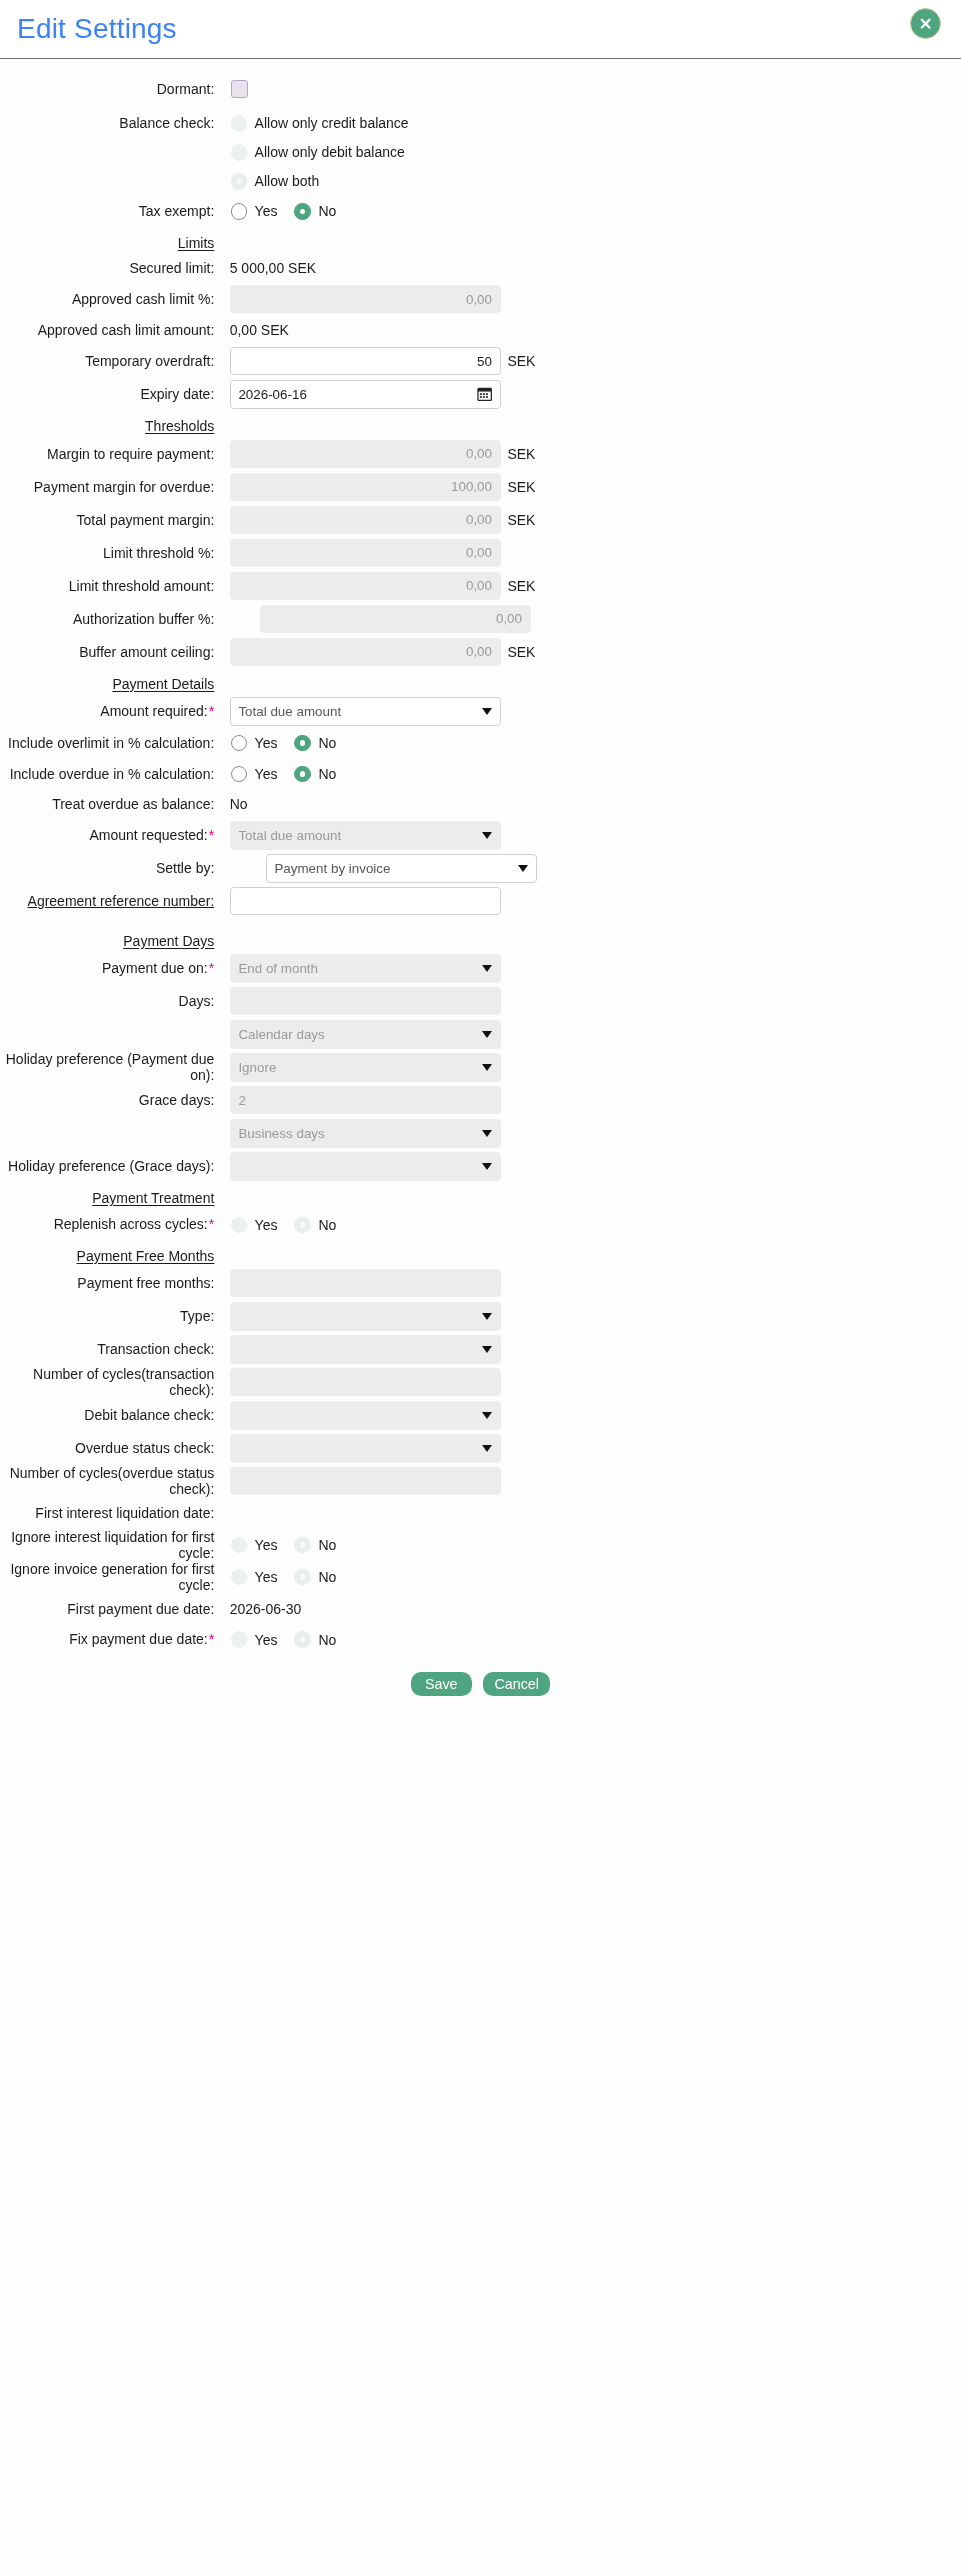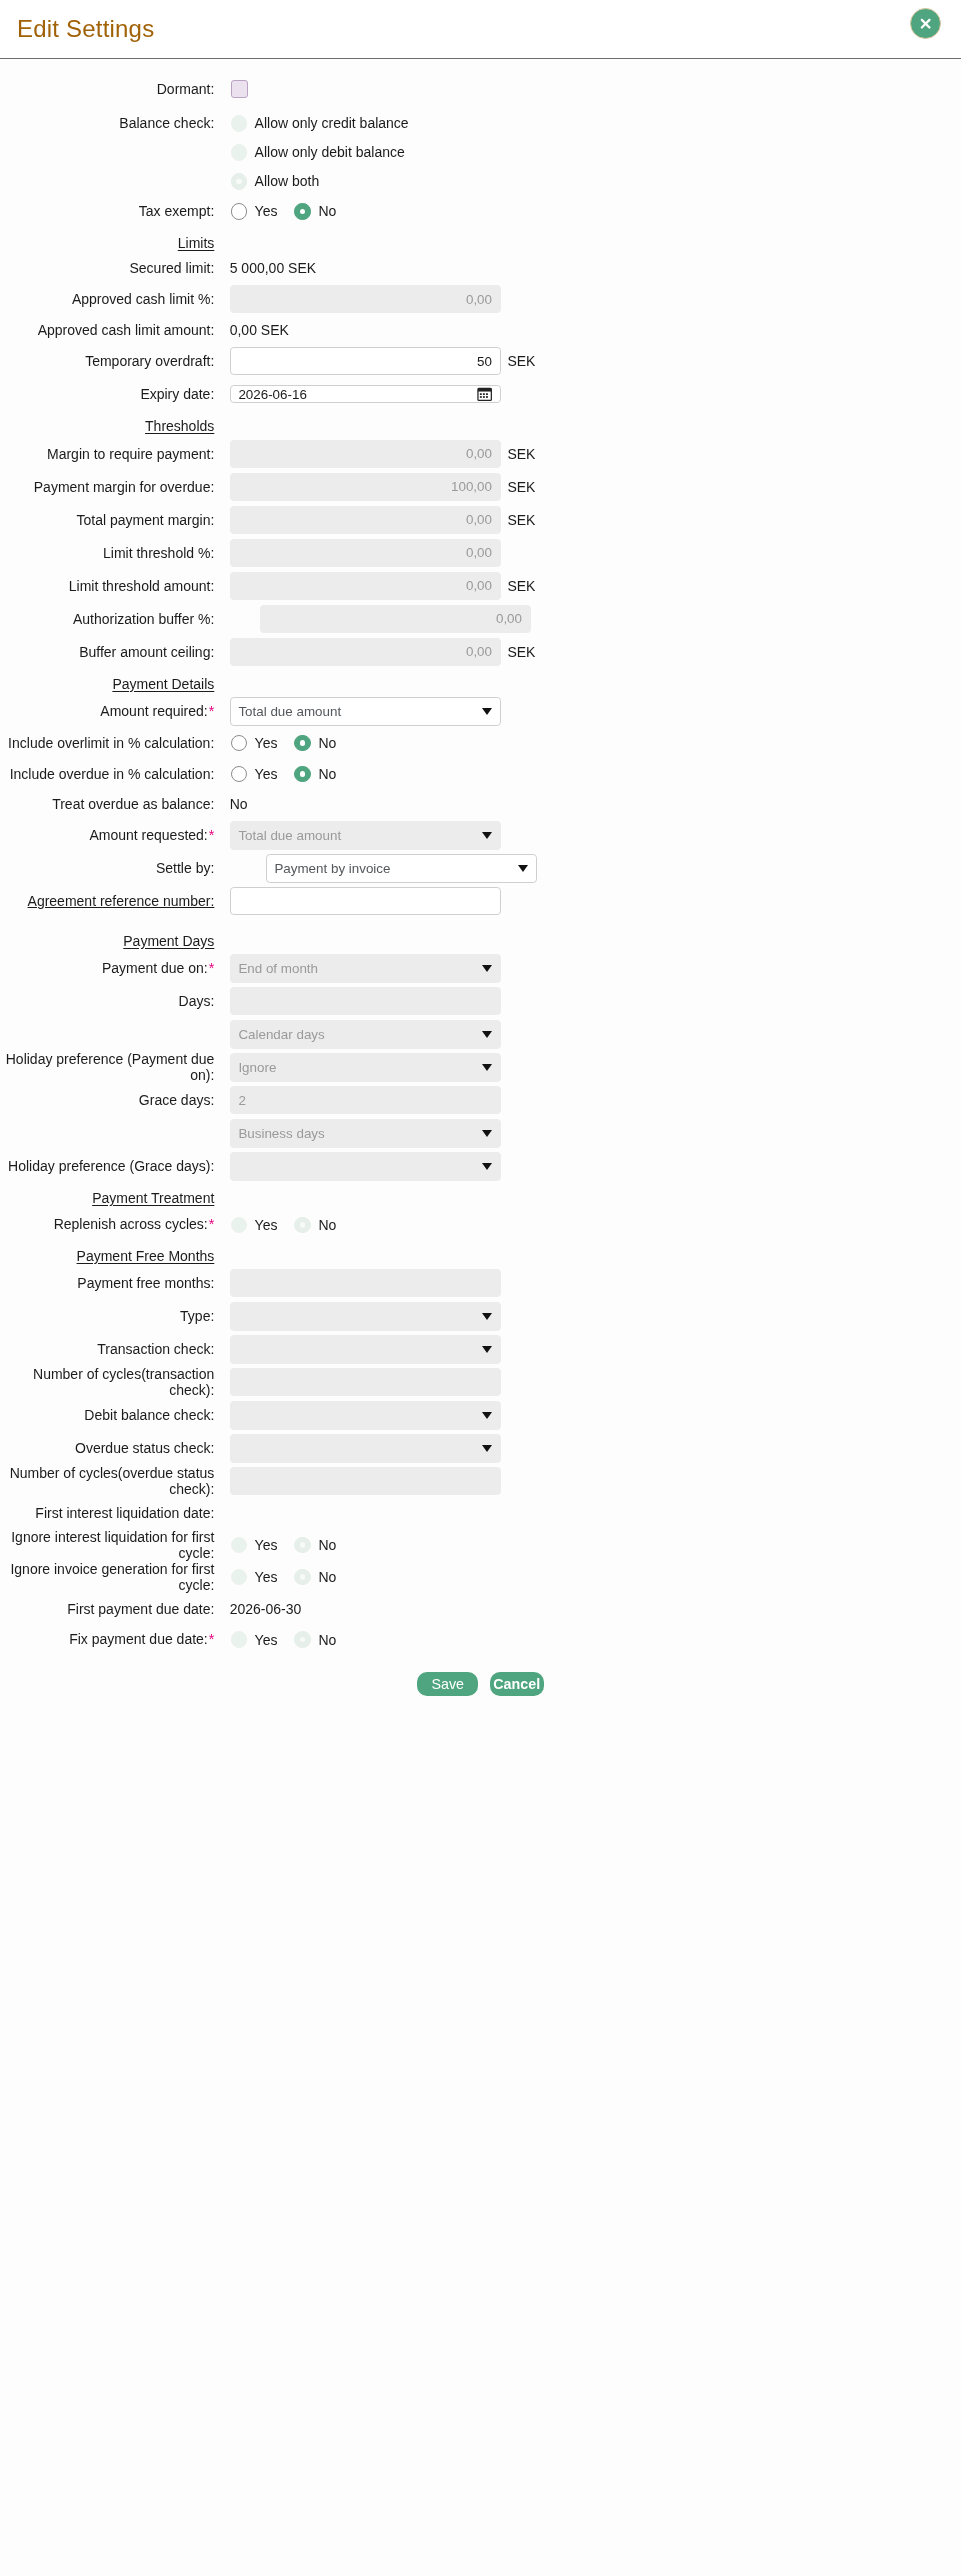--- a/index.html
+++ b/index.html
@@ -26,23 +26,23 @@
   .titlebar {
     height: 59px;
     background: #ffffff;
     border-bottom: 1px solid #6e6e6e;
     display: flex;
     align-items: center;
     padding: 0 17px 0 17px;
     position: relative;
   }
   .title-text {
-    font-size: 24px;
+    font-size: 28px;
     font-weight: 400;
-    color: #a16207;
+    color: #3b82f6;
     letter-spacing: 0.2px;
   }
   .close-btn {
     position: absolute;
     right: 20px;
     top: 7.7px;
     width: 31px;
     height: 31px;
     border-radius: 50%;
     background: #4fa57f;
@@ -147,21 +147,21 @@
     width: 0; height: 0;
     border-left: 5.7px solid transparent;
     border-right: 5.7px solid transparent;
     border-top: 7.7px solid #111111;
     margin-left: 5.7px;
   }
 
   
   .datewrap {
     width: 271px;
-    height: 18px;
+    height: 29px;
     border: 1px solid #cfcfcf;
     border-radius: 3.8px;
     background: #ffffff;
     margin-left: 7.7px;
     display: flex;
     align-items: center;
     padding: 0 7.7px;
   }
   .datewrap .dval {
     flex: 1;
@@ -254,21 +254,21 @@
     background: #4fa57f;
     color: #ffffff;
     border: none;
     border-radius: 10px;
     font-family: "Liberation Sans", sans-serif;
     font-size: 14.3px;
     padding: 4px 0;
     width: 61px;
     cursor: pointer;
   }
-  .btn.cancel { width: 54px; font-weight: bold; }
+  .btn.cancel { width: 67px; }
   .spacer-sm { height: 5.7px; }
 </style>
 </head>
 <body>
 
 <div class="dialog">
 
   <div class="titlebar">
     <span class="title-text">Edit Settings</span>
     <div class="close-btn">

